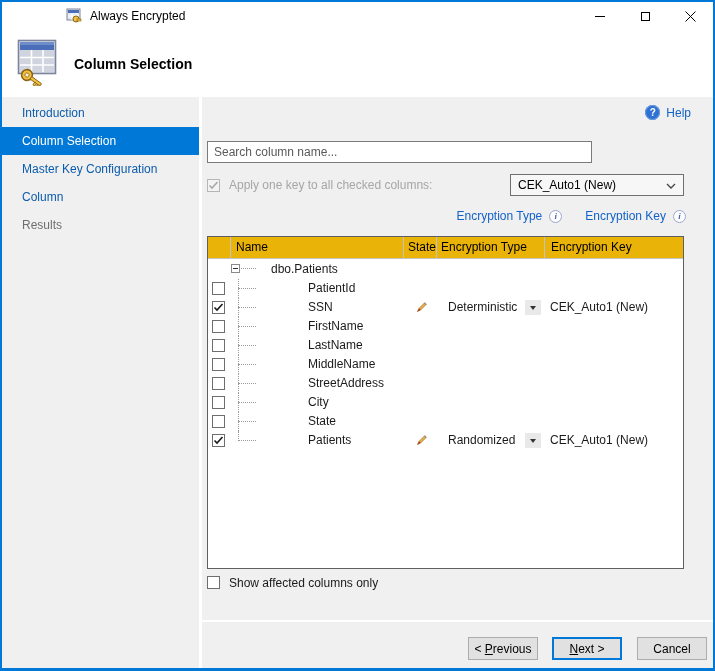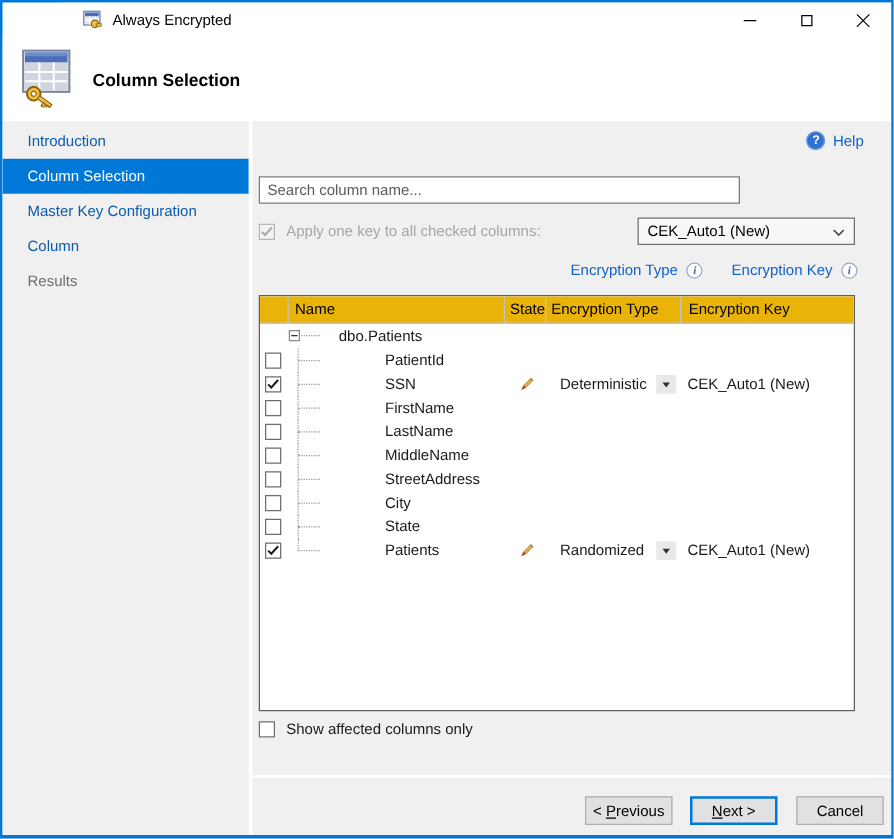--- a/index.html
+++ b/index.html
@@ -85,21 +85,21 @@
   .rkey{position:absolute;left:342px;top:2px;}
 
   .group-row{position:relative;height:20px;}
   .expander{position:absolute;left:23px;top:5px;width:9px;height:9px;box-sizing:border-box;
     border:1px solid #8a8a8a;background:#fff;cursor:pointer;}
   .expander::after{content:"";position:absolute;left:1px;top:3px;width:5px;height:1px;background:#333;}
   .tree-h-g{position:absolute;left:33px;width:15px;top:9px;height:0;border-top:1px dotted #9a9a9a;}
   .groupname{position:absolute;left:63px;top:3px;}
 
   
-  .show-affected{position:absolute;left:5px;top:479px;display:flex;align-items:flex-end;gap:9px;}
+  .show-affected{position:absolute;left:5px;top:479px;display:flex;align-items:flex-start;gap:9px;}
 
   
   .hdiv{position:absolute;left:0;right:0;top:523px;height:2px;background:#fff;}
   .btn{position:absolute;top:540px;width:70px;height:23px;box-sizing:border-box;background:#e1e1e1;
     border:1px solid #adadad;text-align:center;line-height:20px;font-size:12px;color:#000;
     font-family:"Liberation Sans",sans-serif;padding:0;cursor:pointer;}
   .btn-prev{left:266px}.btn-next{left:350px;border:2px solid #0078d7;line-height:18px;}.btn-cancel{left:435px}
   .mn{text-decoration:underline;}
 </style>
 </head>

